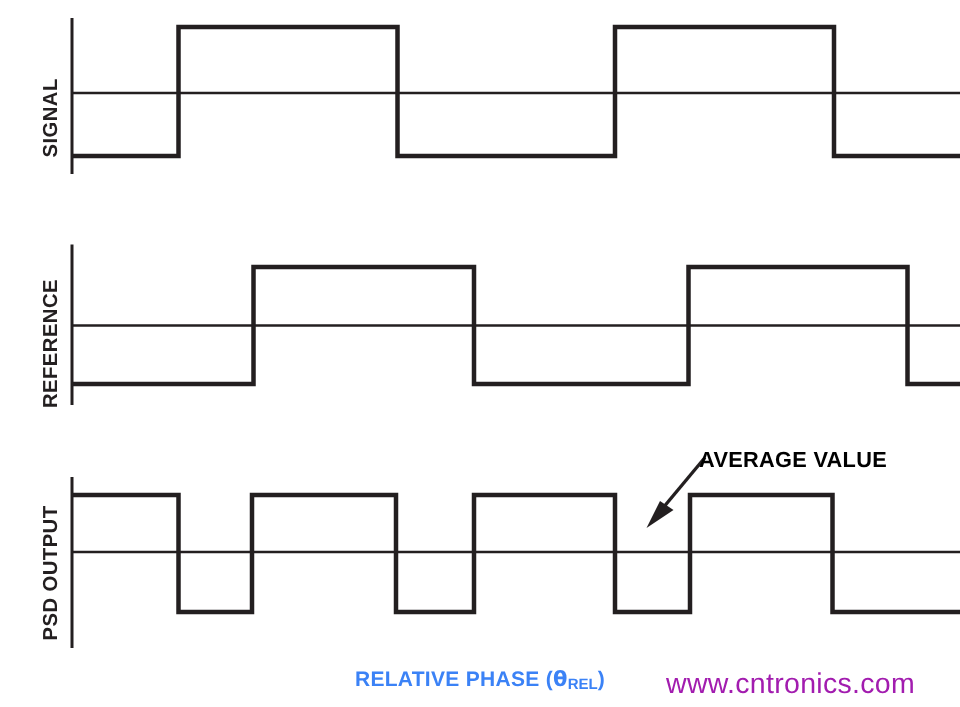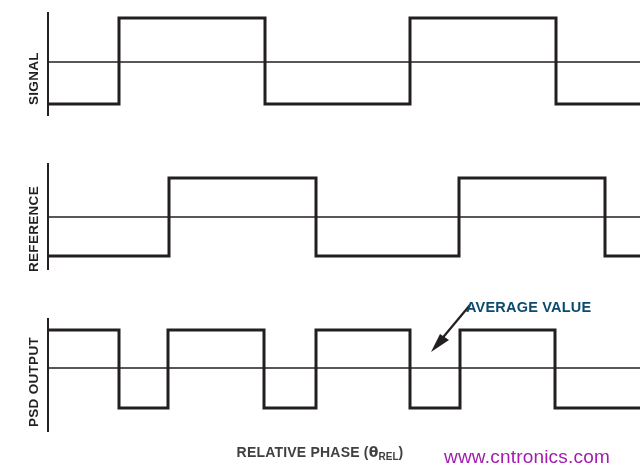--- a/index.html
+++ b/index.html
@@ -45,34 +45,34 @@
     top: 427px;
   }
   #annot-average {
     position: absolute;
     left: 466px;
     top: 299px;
     font-family: "Liberation Sans", sans-serif;
     font-weight: bold;
     font-size: 14.5px;
     letter-spacing: 0.2px;
-    color: #0c4a6e;
+    color: #000000;
     white-space: nowrap;
   }
   #axis-caption {
     position: absolute;
     left: 0;
     top: 444px;
     width: 640px;
     text-align: center;
     font-family: "Liberation Sans", sans-serif;
     font-weight: bold;
     font-size: 14px;
     letter-spacing: 0.2px;
-    color: #404040;
+    color: #3b82f6;
     white-space: nowrap;
   }
   #axis-caption .sub {
     font-size: 10px;
     vertical-align: -0.25em;
     letter-spacing: 0;
   }
   #axis-caption .theta {
     font-family: "DejaVu Sans", sans-serif;
     font-weight: bold;

